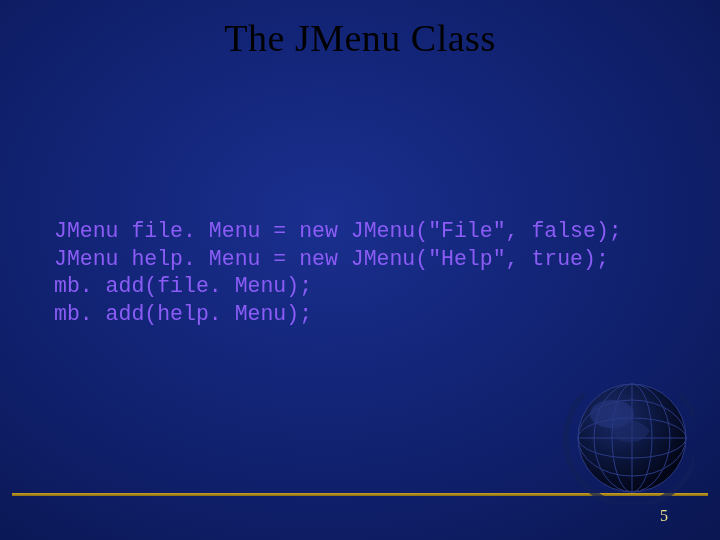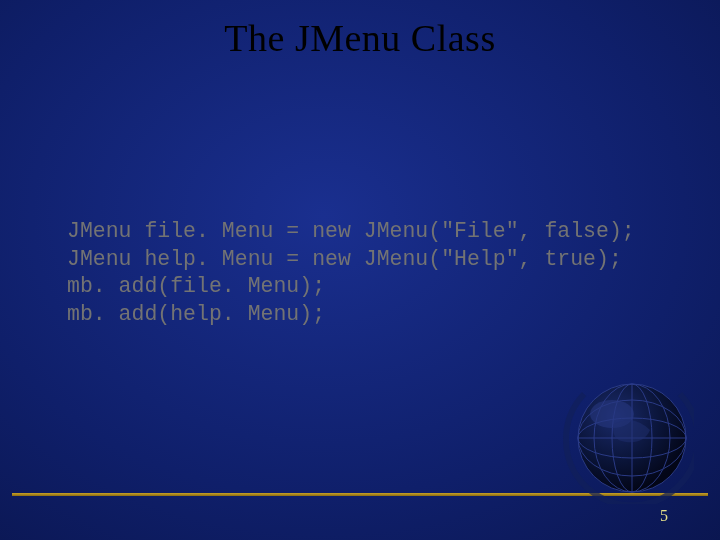--- a/index.html
+++ b/index.html
@@ -41,26 +41,26 @@
     line-height: 1.28;
     color: #000;
   }
   .body-text .mono {
     font-family: "Courier New", Courier, monospace;
     font-size: 22px;
   }
   .code-block {
     position: absolute;
     top: 218px;
-    left: 67px;
+    left: 54px;
     width: 620px;
     font-family: "Courier New", Courier, monospace;
     font-size: 21.5px;
     line-height: 1.28;
-    color: #737373;
+    color: #8b5cf6;
     white-space: pre;
   }
   .footer-line {
     position: absolute;
     left: 12px;
     bottom: 44px;
     width: 696px;
     height: 3px;
     background: linear-gradient(to bottom, #c9a227, #8a6b12);
   }

